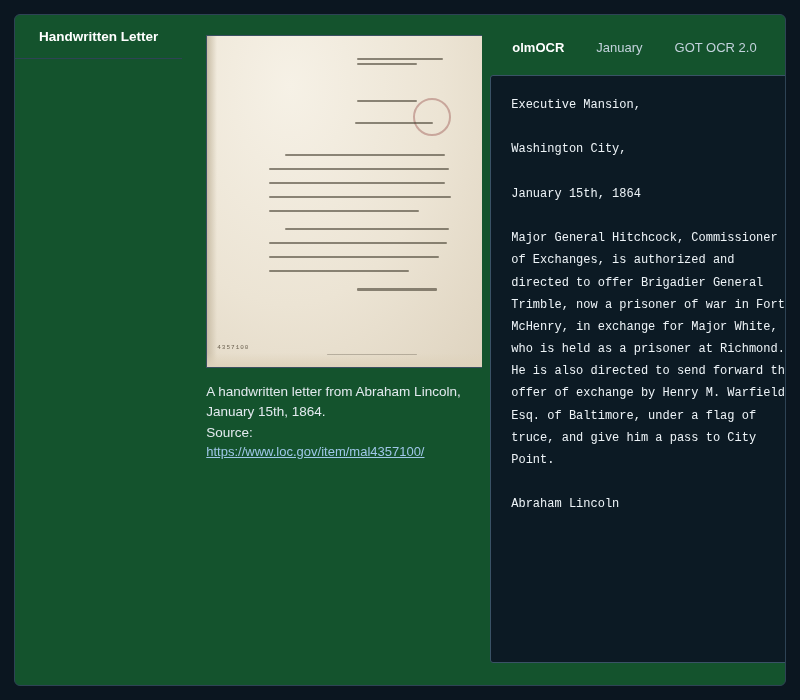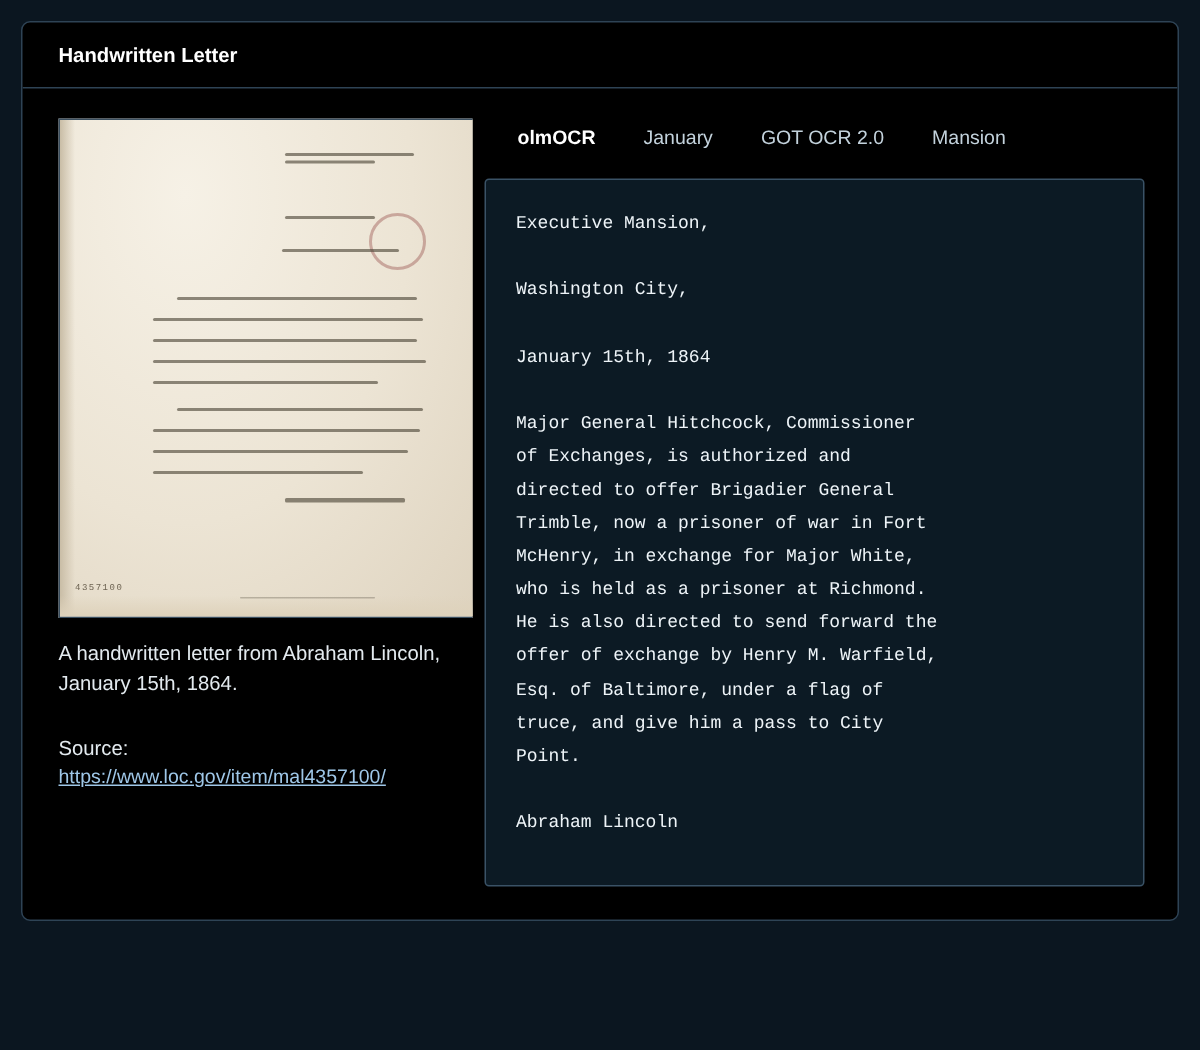--- a/index.html
+++ b/index.html
@@ -12,27 +12,27 @@
   }
   body {
     font-family: "Liberation Sans", sans-serif;
     color: #e8eef2;
   }
   .app-frame {
     position: absolute;
     left: 14px;
     top: 14px;
     width: 772px;
-    height: 600px;
+    height: 672px;
     border: 1px solid #2e4355;
     border-radius: 6px;
-    background: #000000;
-    box-sizing: border-box;
-    display: flex;
-    flex-direction: column;
+    background: #14532d;
+    box-sizing: border-box;
+    display: flex;
+    flex-direction: row;
     overflow: hidden;
   }
   
   .doc-tabs {
     height: 44px;
     flex: 0 0 44px;
     border-bottom: 1px solid #2e4355;
     display: flex;
     align-items: center;
     padding: 0 8px;
@@ -114,21 +114,21 @@
     letter-spacing: 1px;
     font-family: "Liberation Mono", monospace;
   }
   .caption {
     margin-top: 14px;
     font-size: 13.5px;
     line-height: 1.45;
     color: #e3eaef;
   }
   .source-label {
-    margin-top: 26px;
+    margin-top: 4px;
     font-size: 13.5px;
     color: #e3eaef;
   }
   .source-link {
     display: block;
     margin-top: 4px;
     font-size: 13px;
     color: #9fc7e8;
     text-decoration: underline;
     word-break: break-all;

